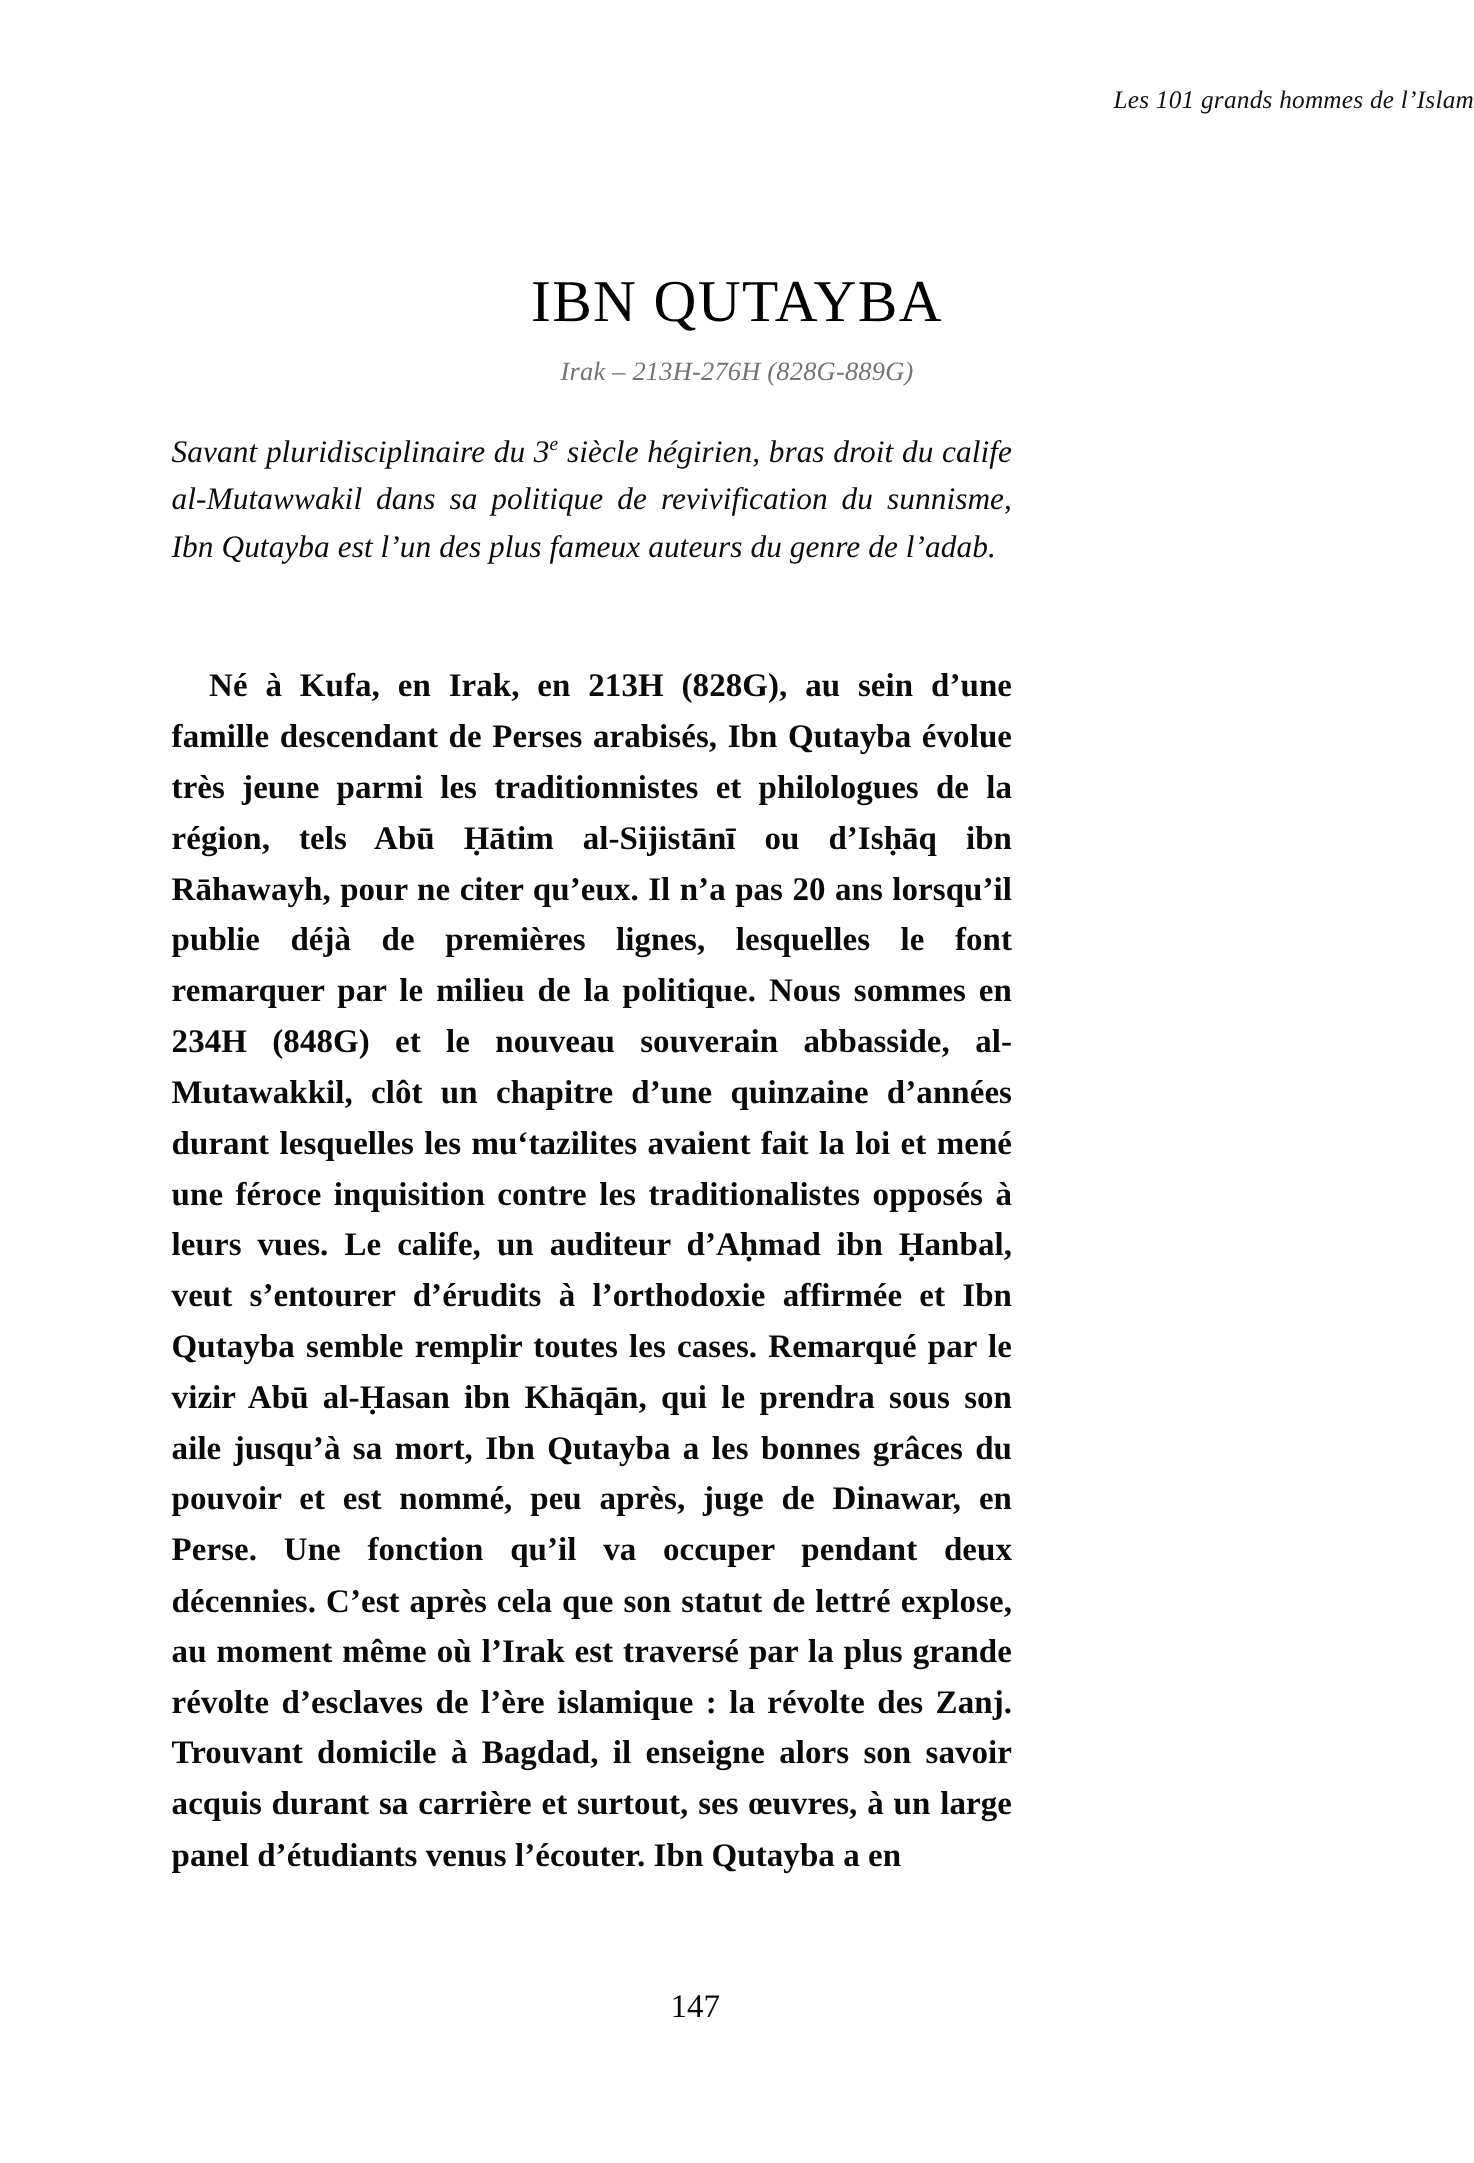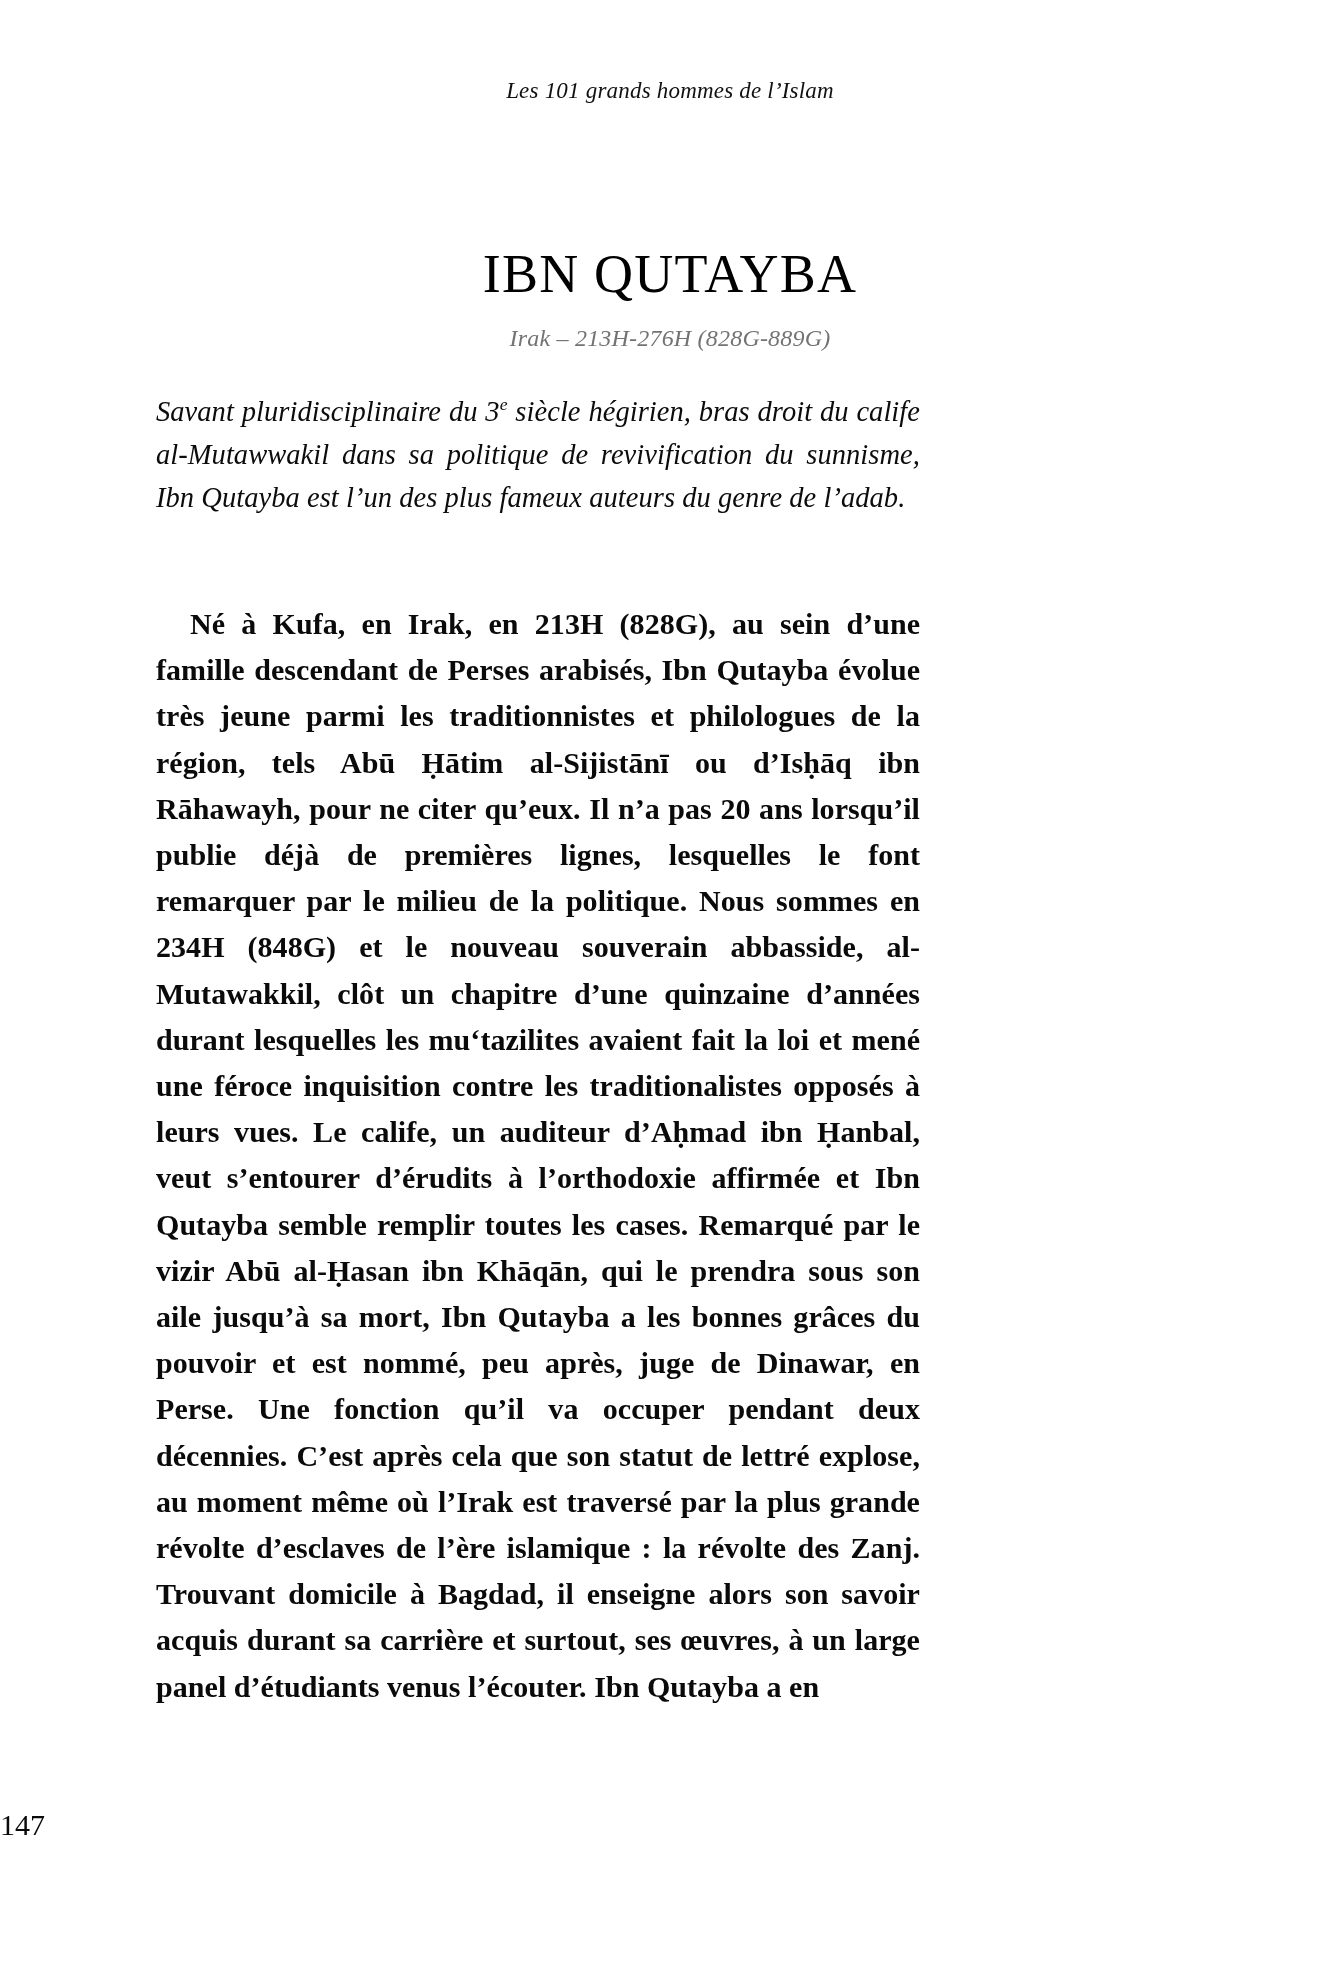--- a/index.html
+++ b/index.html
@@ -20,21 +20,21 @@
     font-family: "Liberation Serif", "DejaVu Serif", serif;
     -webkit-font-smoothing: antialiased;
   }
 
   
   .running-header {
     position: absolute;
     top: 78px;
     left: 0;
     width: 1340px;
-    text-align: center;
+    text-align: right;
     font-style: italic;
     font-size: 23px;
     letter-spacing: 0.2px;
     color: #111111;
   }
 
   
   .title-block {
     position: absolute;
     top: 218px;
@@ -99,20 +99,21 @@
     hyphens: none;
     font-weight: bold;
   }
 
   
   .folio {
     position: absolute;
     bottom: 124px;
     left: 0;
     width: 1264px;
+    text-align: center;
     font-size: 30px;
     color: #0a0a0a;
     margin-top: 43px;
   }
 </style>
 </head>
 <body>
 
 <div class="page">
 

